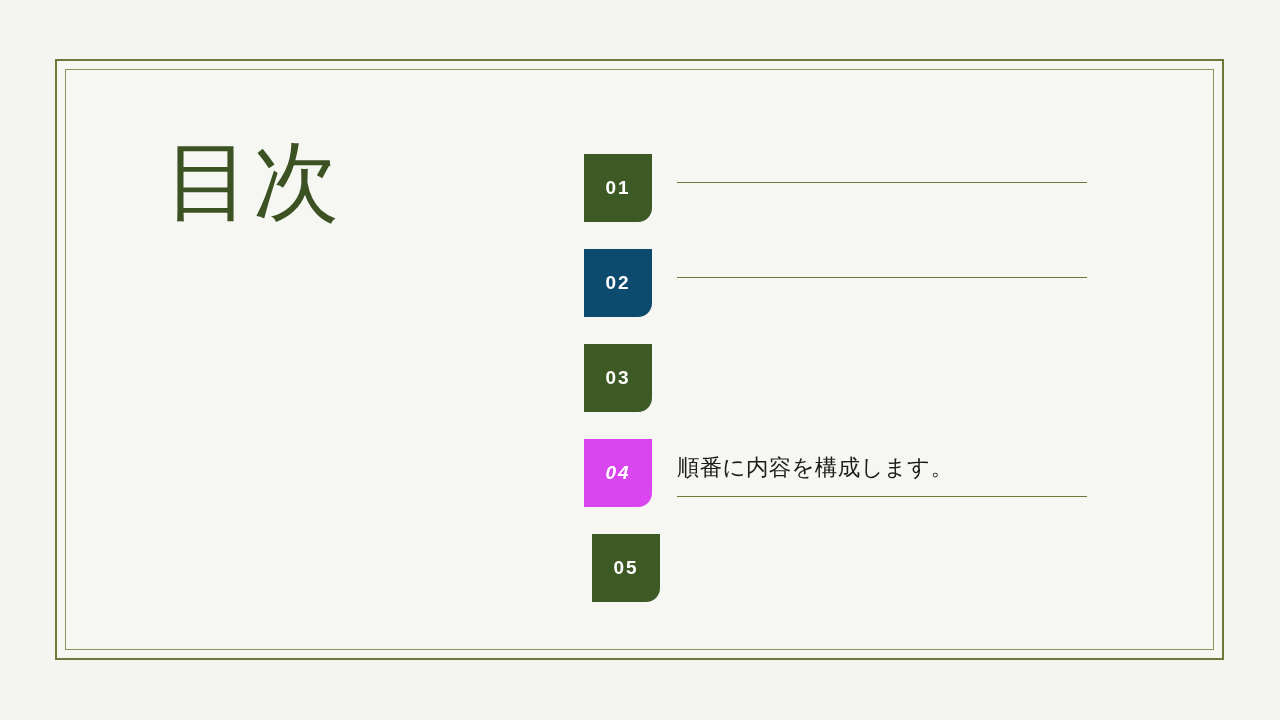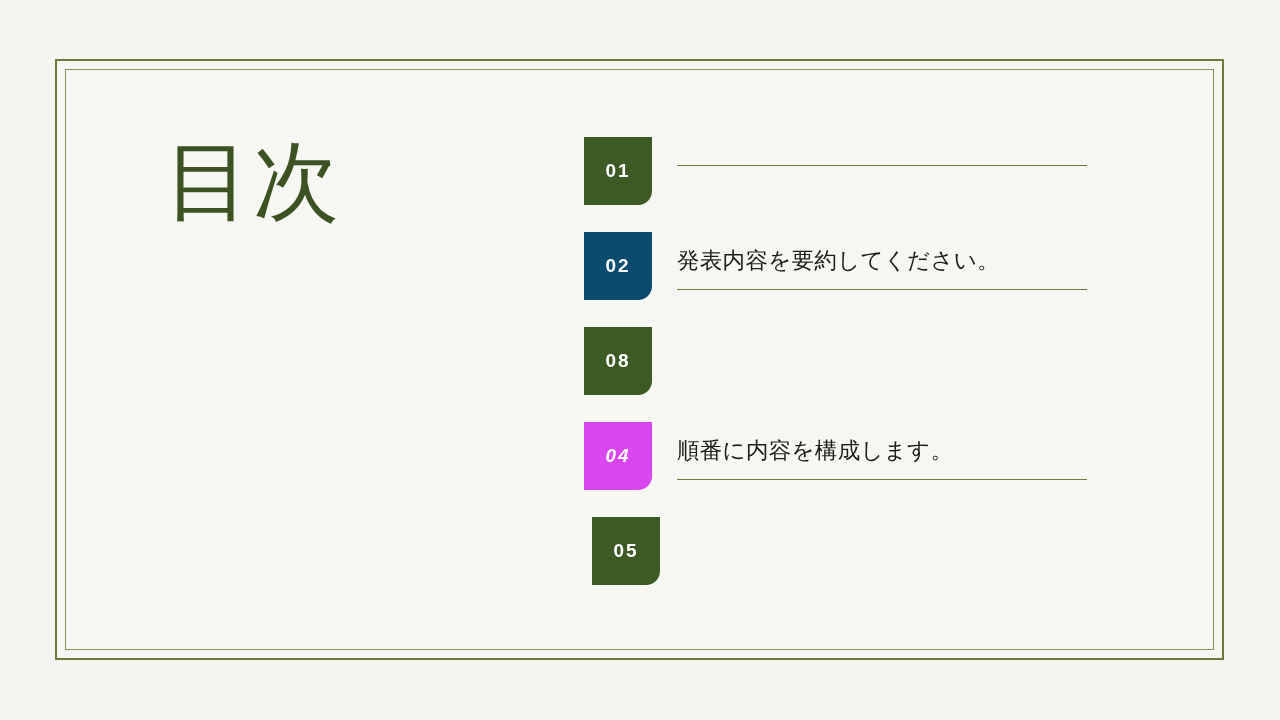--- a/index.html
+++ b/index.html
@@ -36,21 +36,21 @@
     width: 380px;
     font-size: 86px;
     line-height: 1.05;
     color: #3c5222;
     font-weight: 400;
     letter-spacing: 2px;
   }
   
   .toc {
     position: absolute;
-    left: 584px; top: 137px;
+    left: 584px; top: 154px;
     width: 520px;
   }
   .toc-row {
     position: relative;
     height: 95px;
     display: flex;
     align-items: flex-start;
   }
   .num-chip {
     width: 68px;
@@ -101,27 +101,26 @@
     <div class="toc-row">
       <div class="num-chip" style="background: rgb(62, 90, 36);">01</div>
       <div class="row-text-wrap">
         <div class="row-rule"></div>
       </div>
     </div>
 
     <div class="toc-row">
       <div class="num-chip" style="background: #0c4a6e;">02</div>
       <div class="row-text-wrap">
-        <div class="row-text">発表内容を要約してください。</div>
         <div class="row-rule"></div>
       </div>
     </div>
 
     <div class="toc-row">
-      <div class="num-chip" style="background: rgb(62, 90, 36);">08</div>
+      <div class="num-chip" style="background: rgb(62, 90, 36);">03</div>
     </div>
 
     <div class="toc-row">
       <div class="num-chip" style="background: #d946ef; font-style: italic;">04</div>
       <div class="row-text-wrap">
         <div class="row-text">順番に内容を構成します。</div>
         <div class="row-rule"></div>
       </div>
     </div>
 

